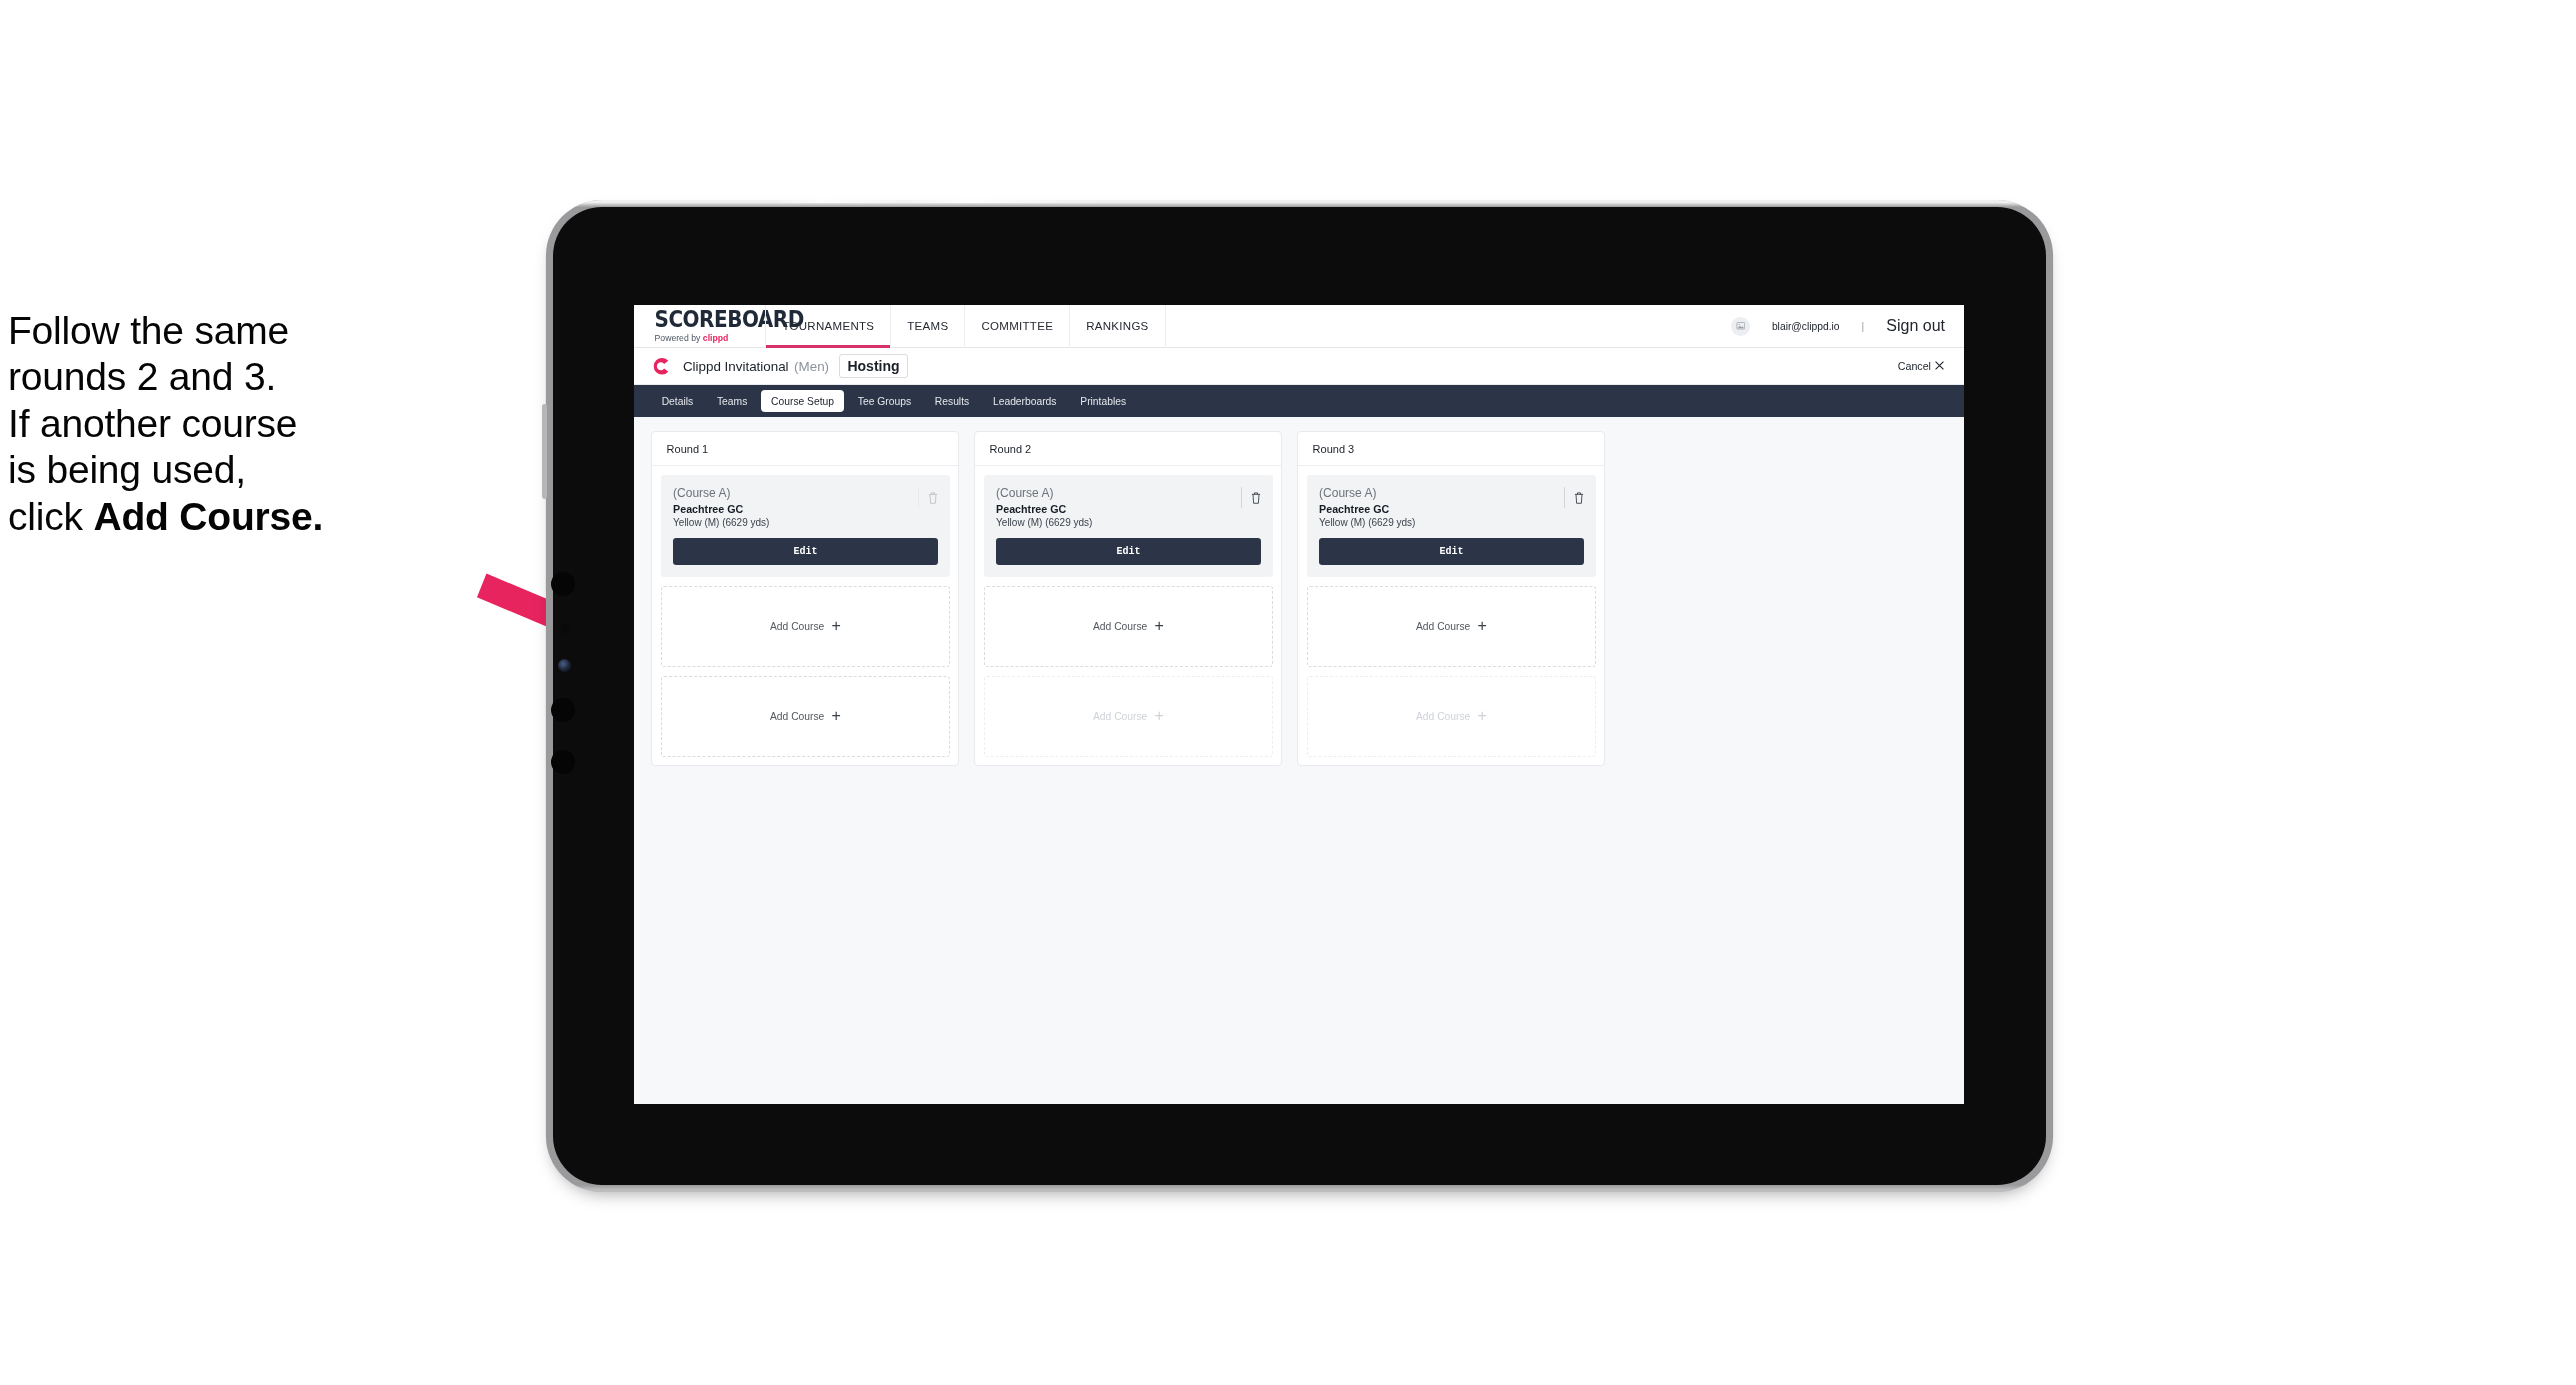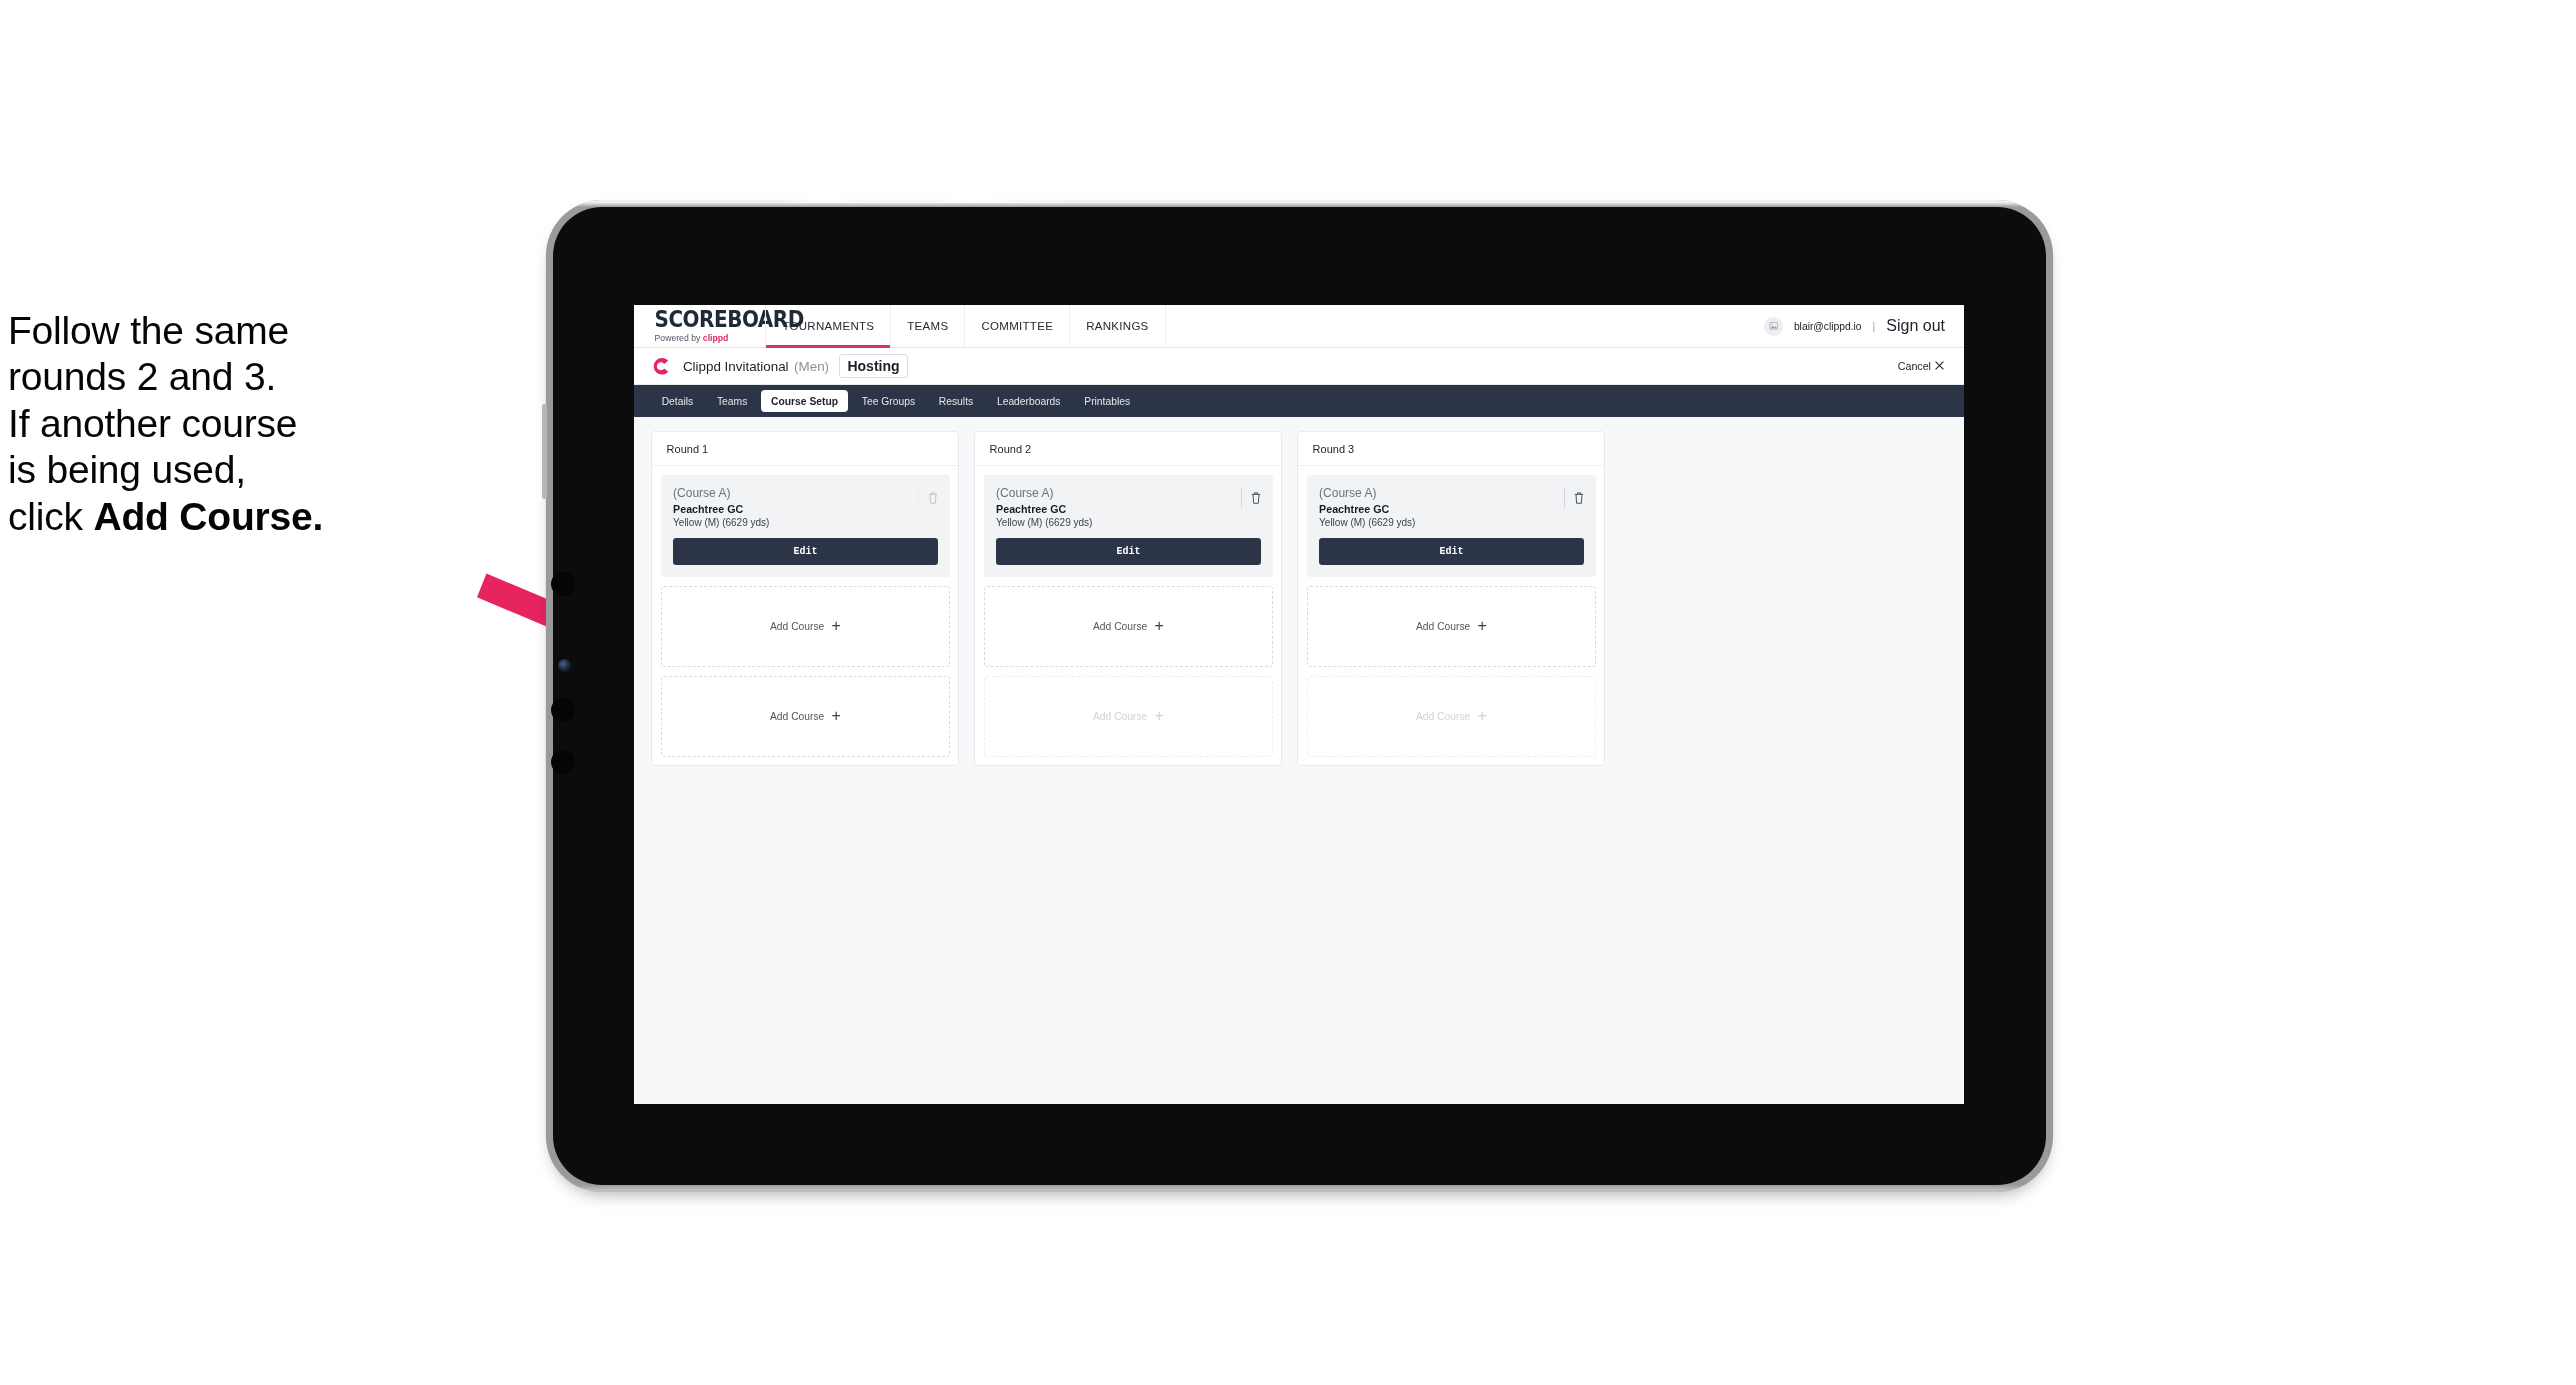--- a/index.html
+++ b/index.html
@@ -54,21 +54,21 @@
                  transform-origin:left bottom; }
   #brand .sub { font-size:8.7px; color:#4b5563; margin-top:4px; }
   #brand .sub .pink { color:#e8245f; font-weight:700; }
   .topnav { display:flex; align-items:stretch; height:43px; margin-left:28.4px; }
   .topnav-item { display:flex; align-items:center; padding:0 16px; font-size:11.5px;
                  letter-spacing:0.3px; color:#252a32; position:relative; cursor:pointer;
                  border-right:0.8px solid #eceef1; }
   .topnav-item:first-child { border-left:0.8px solid #eceef1; }
   .topnav-item.active::after { content:""; position:absolute; left:0; right:0; bottom:0;
                  height:2.4px; background:#d6336c; }
-  #topright { margin-left:auto; display:flex; align-items:center; padding-right:19px; gap:11px; }
+  #topright { margin-left:auto; display:flex; align-items:center; padding-right:19px; gap:22px; }
   #avatar { width:19px; height:19px; border-radius:50%; background:#eceef1;
             display:flex; align-items:center; justify-content:center; color:#8b9099; font-size:9.5px; }
   #user-email { font-size:10.3px; color:#21262e; }
   #sep { color:#9aa0a8; font-size:10.3px; }
   #signout { font-size:16px; color:#21262e; cursor:pointer; }
 
   
   #tourbar { height:37px; background:#ffffff; display:flex; align-items:center;
              padding:0 19px 0 17.4px; border-bottom:0.8px solid #e8eaed; }
   #clogo { width:20.5px; height:20.5px; margin-right:11px; display:block; }
@@ -76,21 +76,21 @@
   #tour-gender { font-size:13.4px; color:#8d939c; margin-left:5.5px;text-align:center; }
   #hosting { margin-left:10.3px; font-size:14px; font-weight:700; color:#1b202a;
              border:0.8px solid #d9dce0; border-radius:3px; padding:3.2px 7.1px; background:#fff; }
   #cancel { margin-left:auto; font-size:10.7px; color:#1b202a; display:flex;
             align-items:flex-start; gap:3px; cursor:pointer; }
 
   
   #tabstrip { height:32px; background:#2c3547; display:flex; align-items:center;
               padding-left:17.4px; gap:3.2px; }
   .tab { font-size:10.3px; color:#e4e7ec; padding:5.5px 10.3px; border-radius:4px; cursor:pointer; }
-  .tab.active { background:#ffffff; color:#1b202a; font-weight:700; }
+  .tab.active { background:#ffffff; color:#1b202a; font-weight:400; }
 
   
   #content { padding:14.2px 17.4px; display:flex; gap:15px; align-items:flex-start; }
   .round-card { width:308px; background:#ffffff; border:0.8px solid #e8eaee;
                 border-radius:4px; overflow:hidden; }
   .round-head { padding:11px 14.2px 10.3px; font-size:11px; color:#1b202a;
                 border-bottom:0.8px solid #edeff2; }
   .round-body { padding:8.7px; }
 
   .course-box { background:#f1f3f5; border-radius:3.2px; padding:11px 12px 12px; position:relative; }

